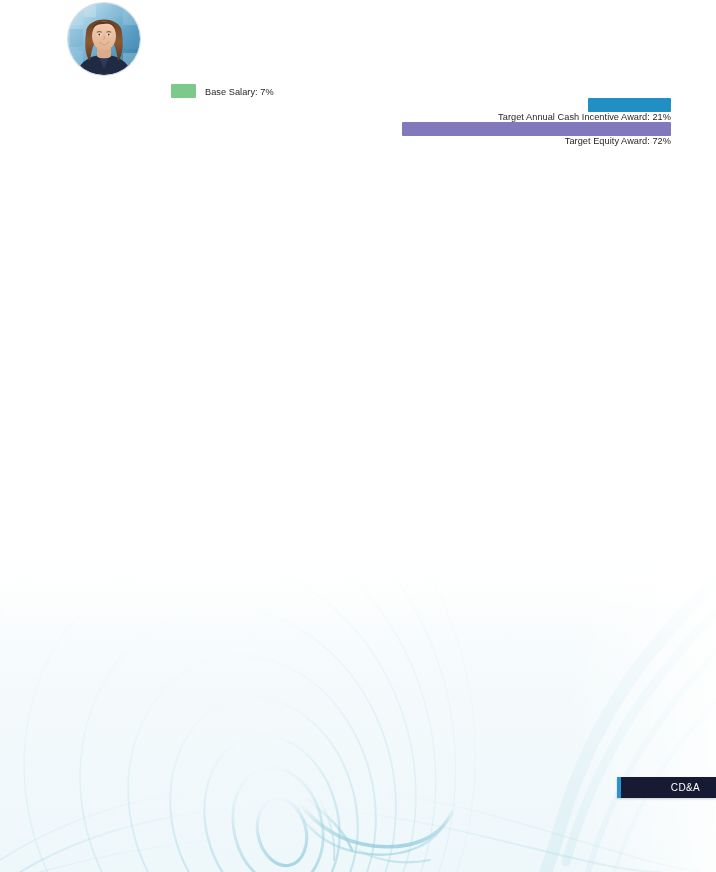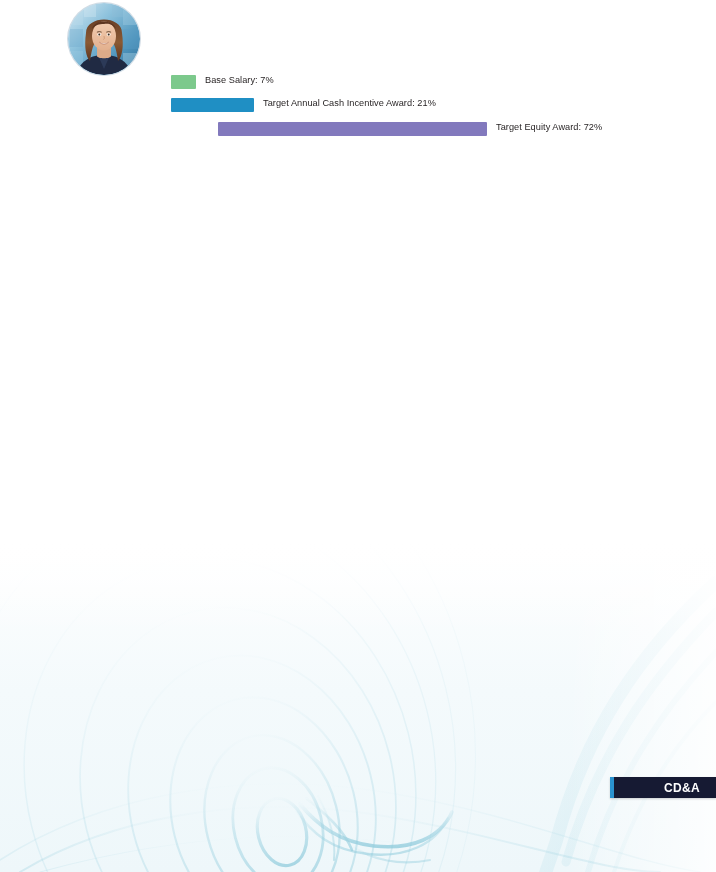--- a/index.html
+++ b/index.html
@@ -63,24 +63,24 @@
   
   .paymix {
     position: absolute;
     left: 171px;
     top: 75px;
     width: 500px;
   }
   .row {
     position: relative;
     display: flex;
-    align-items: flex-start;
+    align-items: flex-end;
     height: 24px;
   }
-  .row + .row { margin-top: 0px; }
+  .row + .row { margin-top: 0px; flex-direction: column; }
   .bar {
     height: 14px;
     border-radius: 1px;
     flex: 0 0 auto;
   }
   .bar-label {
     font-size: 9.2px;
     line-height: 11px;
     color: #231f20;
     white-space: nowrap;
@@ -109,22 +109,22 @@
   }
   .cda-body {
     background: #161a33;
     padding: 0 16px 0 10px;
     min-width: 52px;
     display: flex;
     align-items: center;
   }
   .cda-text {
     color: #ffffff;
-    font-size: 12px;
-    font-weight: bold;
+    font-size: 10px;
+    font-weight: normal;
     letter-spacing: 0.35px;
     margin-left: 40px;
   }
 </style>
 </head>
 <body>
 
 <div class="page">
 
   <div class="artwork">

